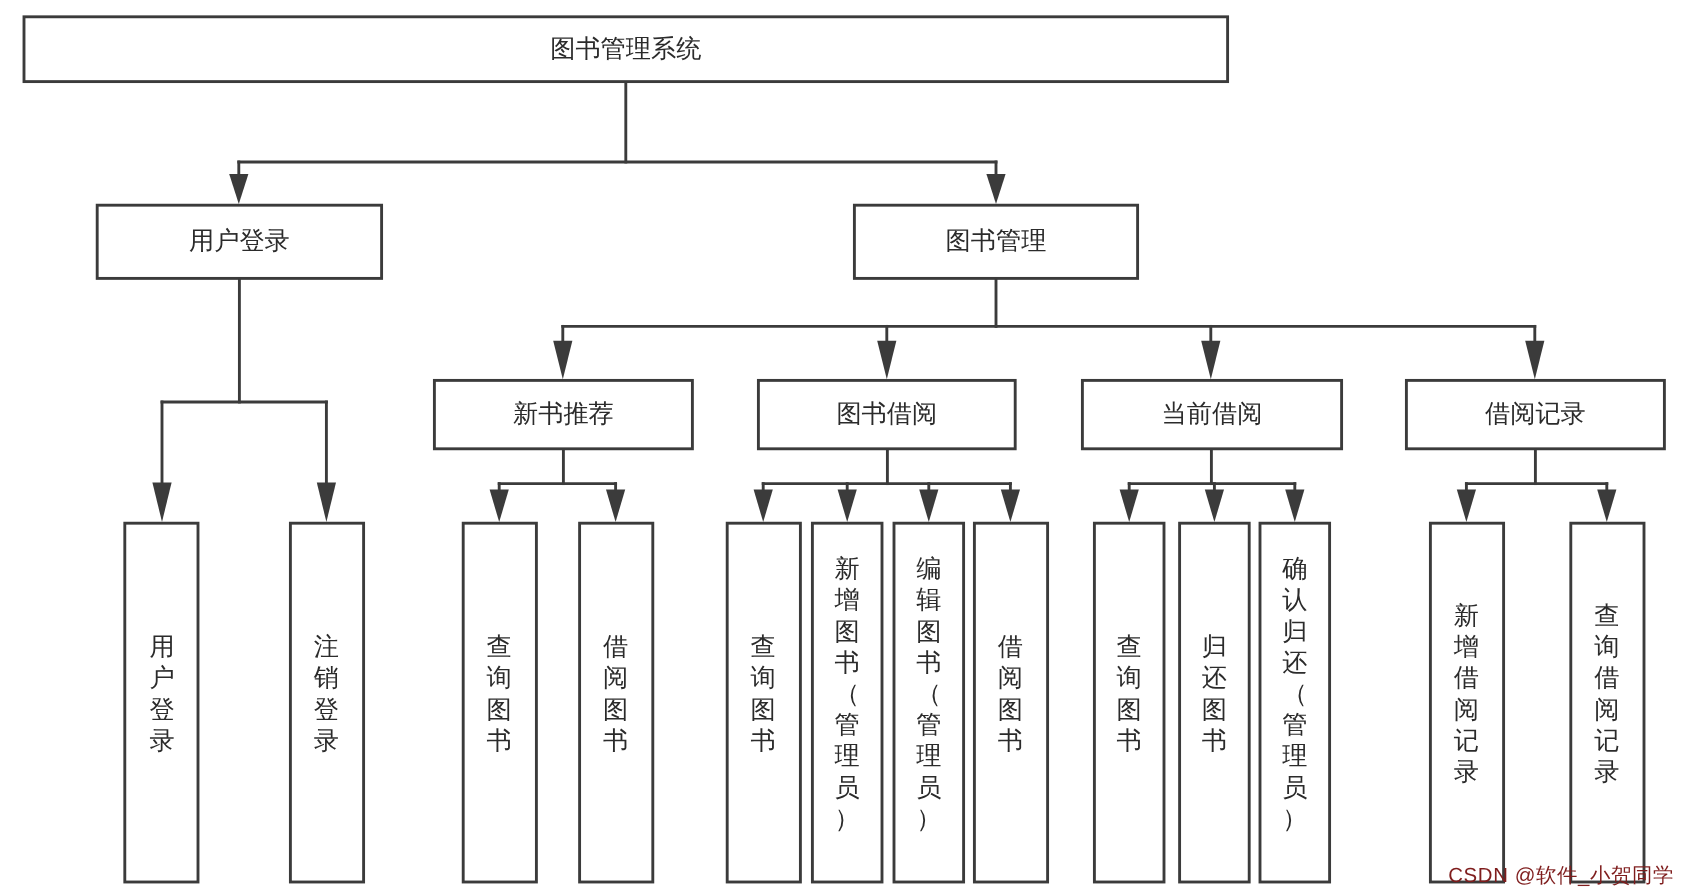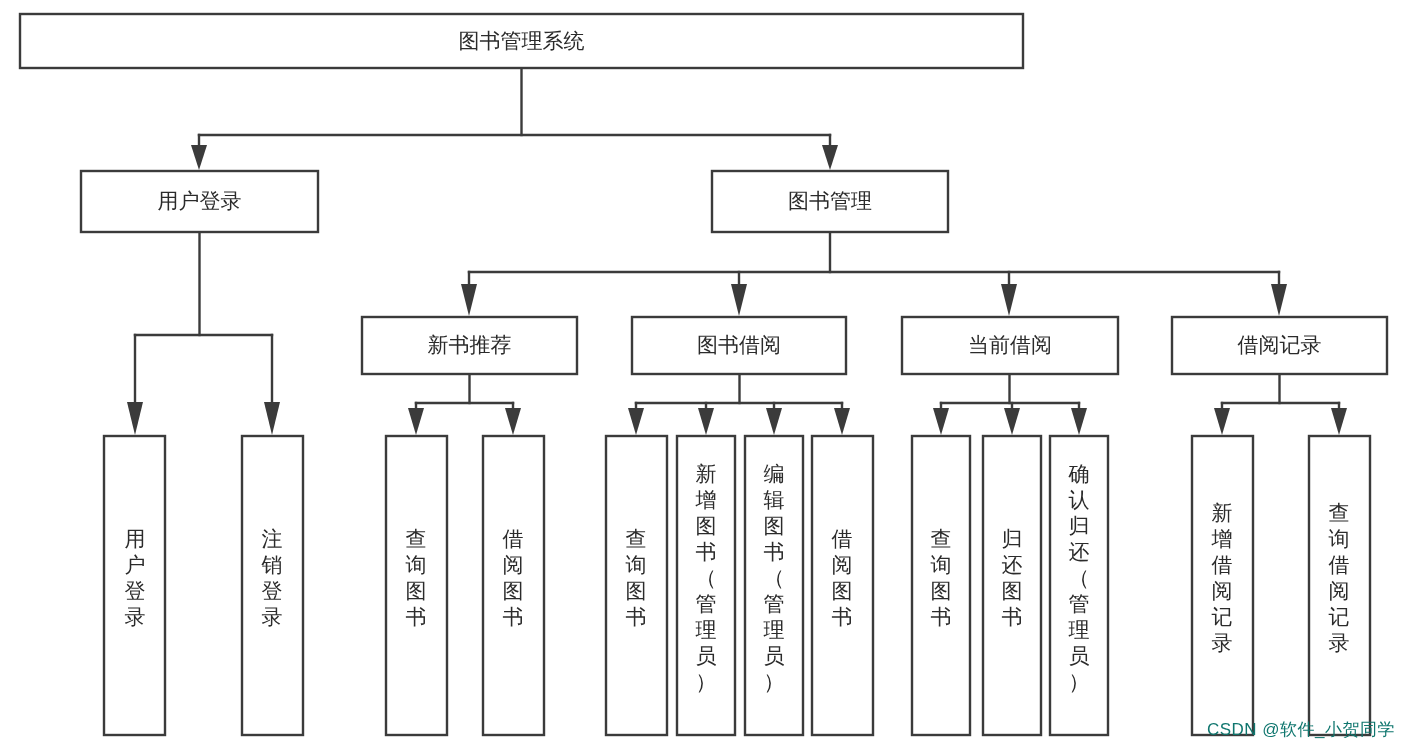--- a/index.html
+++ b/index.html
@@ -53,21 +53,21 @@
   .arrow-head {
     fill: #3b3b3b;
     stroke: none;
   }
   .watermark {
     position: absolute;
     right: 10px;
     bottom: 6px;
     font-family: "Liberation Sans", "DejaVu Sans", sans-serif;
     font-size: 17px;
-    color: #0f766e;
+    color: #7f1d1d;
     letter-spacing: 0.5px;
     white-space: nowrap;
     user-select: none;
   }
 </style>
 </head>
 <body>
 
 <div id="diagram-root">
 

